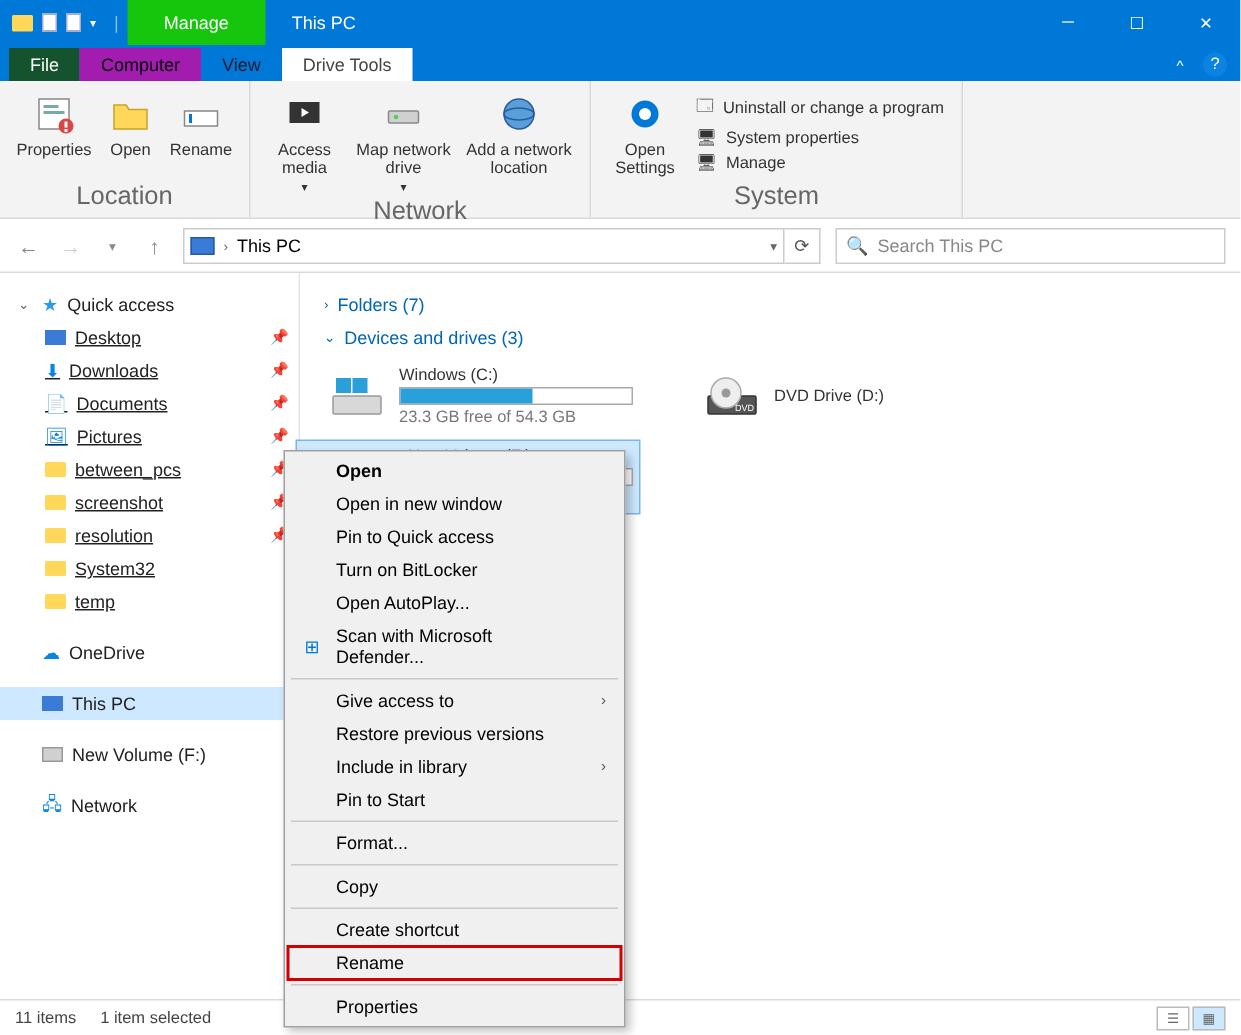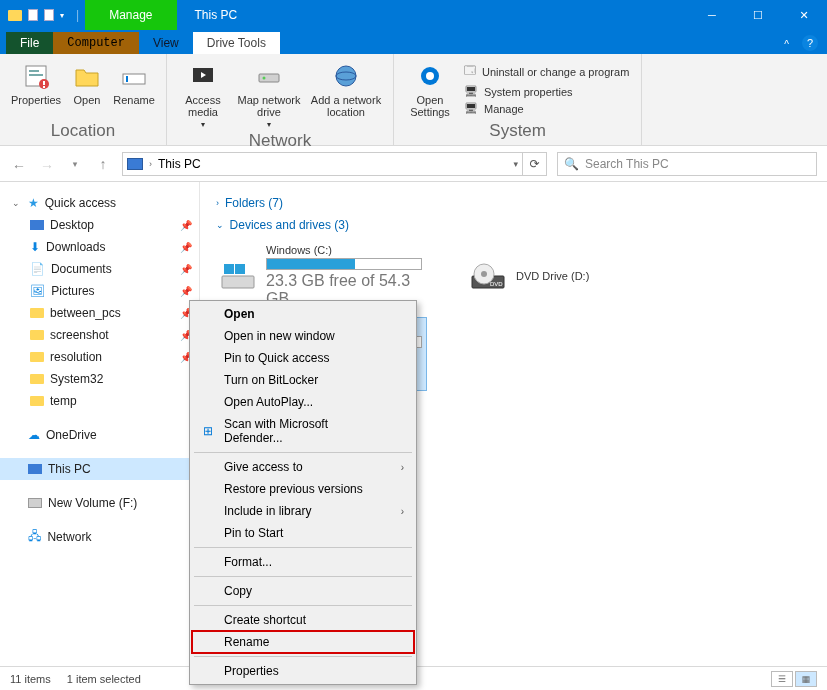--- a/index.html
+++ b/index.html
@@ -12,21 +12,21 @@
 .titlebar .qat .chev { font-size: 8px; }
 .titlebar .pipe { margin: 0 6px; opacity: .5; }
 .titlebar .contextual { background: #16c60c; color: #fff; padding: 0 24px; height: 30px; display: flex; align-items: center; font-size: 12px; }
 .titlebar .title { margin-left: 18px; font-size: 12px; }
 .titlebar .win-controls { margin-left: auto; display: flex; }
 .titlebar .win-controls div { width: 46px; height: 30px; display: flex; align-items: center; justify-content: center; font-size: 11px; }
 
 .tabbar { height: 24px; background: #0078d7; display: flex; align-items: flex-end; padding-left: 6px; }
 .tabbar .tab { padding: 4px 14px; font-size: 12px; color: #0f172a; cursor: default; }
 .tabbar .tab.file { background: #14532d; color: #fff; }
-.tabbar .tab.active { background: #a16207; color: #000; font-family: Liberation Mono, monospace; }
+.tabbar .tab.active { background: #a21caf; color: #000; }
 .tabbar .tab.tool { background: #fff; color: #444; }
 .tabbar .spacer { flex: 1; }
 .tabbar .help { color: #fff; background: #0078d7; width: 18px; height: 18px; border-radius: 50%; border: 1px solid #0078d7; display: flex; align-items: center; justify-content: center; font-size: 11px; margin-right: 8px; margin-bottom: 2px; background: #0a84e0; }
 .tabbar .caret-up { color: #fff; margin: 0 12px 4px 0; font-size: 10px; }
 
 .ribbon { height: 92px; background: #f3f3f3; border-bottom: 1px solid #d9d9d9; display: flex; }
 .ribbon .group { display: flex; flex-direction: column; border-right: 1px solid #d9d9d9; padding: 4px 8px 2px; }
 .ribbon .group .row { display: flex; gap: 2px; flex: 1; }
 .ribbon .bigbtn { display: flex; flex-direction: column; align-items: center; justify-content: flex-start; width: 56px; padding-top: 2px; font-size: 11px; text-align: center; gap: 2px; color: #333; }
 .ribbon .bigbtn .ico { width: 32px; height: 32px; display: flex; align-items: center; justify-content: center; }
@@ -37,21 +37,21 @@
 .navbar { height: 36px; border-bottom: 1px solid #d9d9d9; display: flex; align-items: center; padding: 4px 10px; gap: 10px; }
 .navbar .navbtn { color: #888; font-size: 14px; width: 18px; text-align: center; }
 .navbar .address { flex: 1; height: 24px; border: 1px solid #ccc; display: flex; align-items: center; padding: 0 4px; gap: 6px; font-size: 12px; }
 .navbar .address .monitor { width: 16px; height: 12px; background: #3a7bd5; border: 1px solid #2a5a9e; }
 .navbar .refresh { width: 24px; height: 24px; border: 1px solid #ccc; display: flex; align-items: center; justify-content: center; font-size: 12px; color: #555; border-left: none; margin-left: -10px;}
 .navbar .search { width: 260px; height: 24px; border: 1px solid #ccc; display: flex; align-items: center; padding: 0 6px; color: #888; font-size: 12px; gap: 6px; }
 
 .body { display: flex; height: calc(690px - 30px - 24px - 92px - 36px - 24px); }
 .sidebar { width: 200px; border-right: 1px solid #e6e6e6; padding: 10px 0; overflow: hidden; }
 .sidebar .item { display: flex; align-items: center; height: 22px; padding-left: 12px; font-size: 12px; color: #222; gap: 6px; position: relative; }
-.sidebar .item.sub { padding-left: 30px; }
+.sidebar .item.sub { padding-left: 30px; text-decoration: underline; }
 .sidebar .item .pin { position: absolute; right: 6px; color: #b0b0b0; font-size: 10px; }
 .sidebar .item.current { background: #cde8ff; }
 .sidebar .gap { height: 12px; }
 .sidebar .caret { font-size: 9px; color: #666; width: 10px; }
 .ico-star { color: #2c9be5; }
 .ico-monitor { width: 14px; height: 10px; background: #3a7bd5; display: inline-block; }
 .ico-folder { width: 14px; height: 10px; background: #ffd75a; display: inline-block; border-radius: 1px;}
 .ico-drive { width: 14px; height: 10px; background: #d0d0d0; border: 1px solid #999; display: inline-block; }
 .ico-cloud { color: #0a84e0; }
 
@@ -59,21 +59,21 @@
 .section-head { color: #0066b3; font-size: 12px; display: flex; align-items: center; gap: 6px; margin: 6px 0 8px; }
 .section-head .chev { font-size: 9px; }
 .drives-row { display: flex; gap: 40px; }
 .drive-item { display: flex; align-items: center; gap: 10px; width: 210px; padding: 4px; }
 .drive-item.selected { background: #cde8ff; outline: 1px solid #7ab7e9; }
 .drive-item .check { width: 14px; height: 14px; border: 1px solid #888; display: flex; align-items: center; justify-content: center; font-size: 10px; color: #333; background: #fff; }
 .drive-item .dico { width: 36px; height: 28px; display: flex; align-items: center; justify-content: center; }
 .drive-item .info { flex: 1; font-size: 11px; color: #333; }
 .drive-item .progress { height: 12px; background: #fff; border: 1px solid #aaa; margin: 2px 0; position: relative; }
 .drive-item .progress .fill { position: absolute; top: 0; left: 0; bottom: 0; background: #29a0da; }
-.drive-item .sub { color: #777; font-size: 16px; }
+.drive-item .sub { color: #777; font-size: 11px; }
 
 .context-menu { position: absolute; left: 189px; top: 300px; width: 228px; background: #f0f0f0; border: 1px solid #a0a0a0; box-shadow: 3px 3px 6px rgba(0,0,0,.25); font-size: 12px; padding: 2px; }
 .context-menu .mi { padding: 4px 28px 4px 32px; position: relative; display: flex; align-items: center; }
 .context-menu .mi.bold { font-weight: 600; }
 .context-menu .sep { height: 1px; background: #c8c8c8; margin: 3px 2px; }
 .context-menu .mi .arrow { position: absolute; right: 10px; font-size: 10px; color: #555; }
 .context-menu .mi .mico { position: absolute; left: 8px; width: 16px; height: 16px; display: flex; align-items: center; justify-content: center; font-size: 12px; }
 .context-menu .highlight { outline: 2px solid #d40000; outline-offset: -1px; }
 
 .statusbar { height: 24px; border-top: 1px solid #d9d9d9; display: flex; align-items: center; padding: 0 10px; font-size: 11px; color: #444; gap: 16px; }

